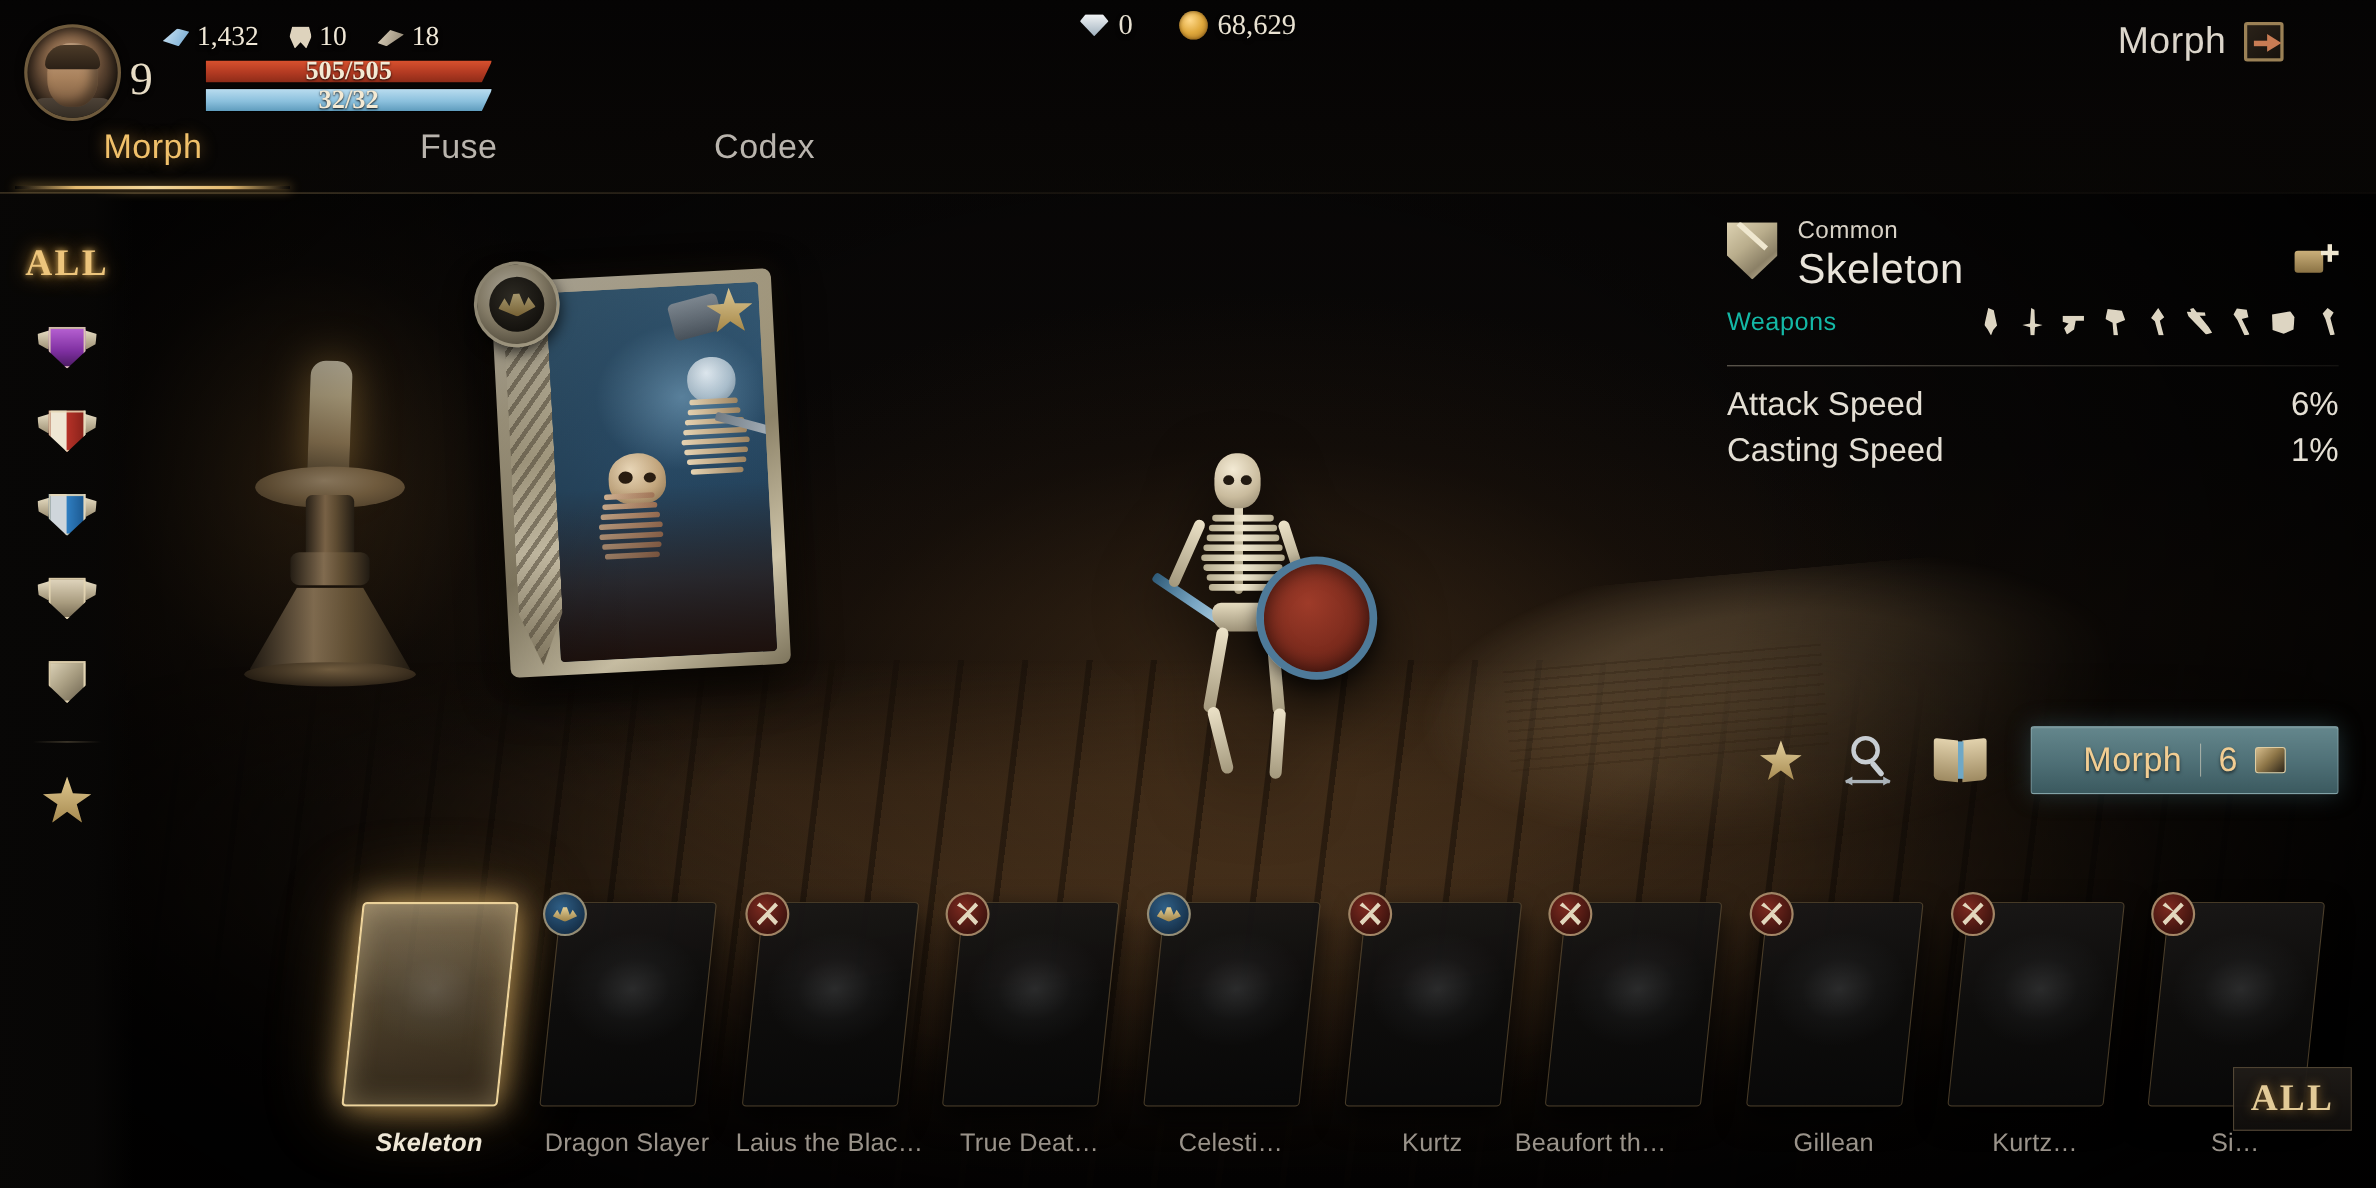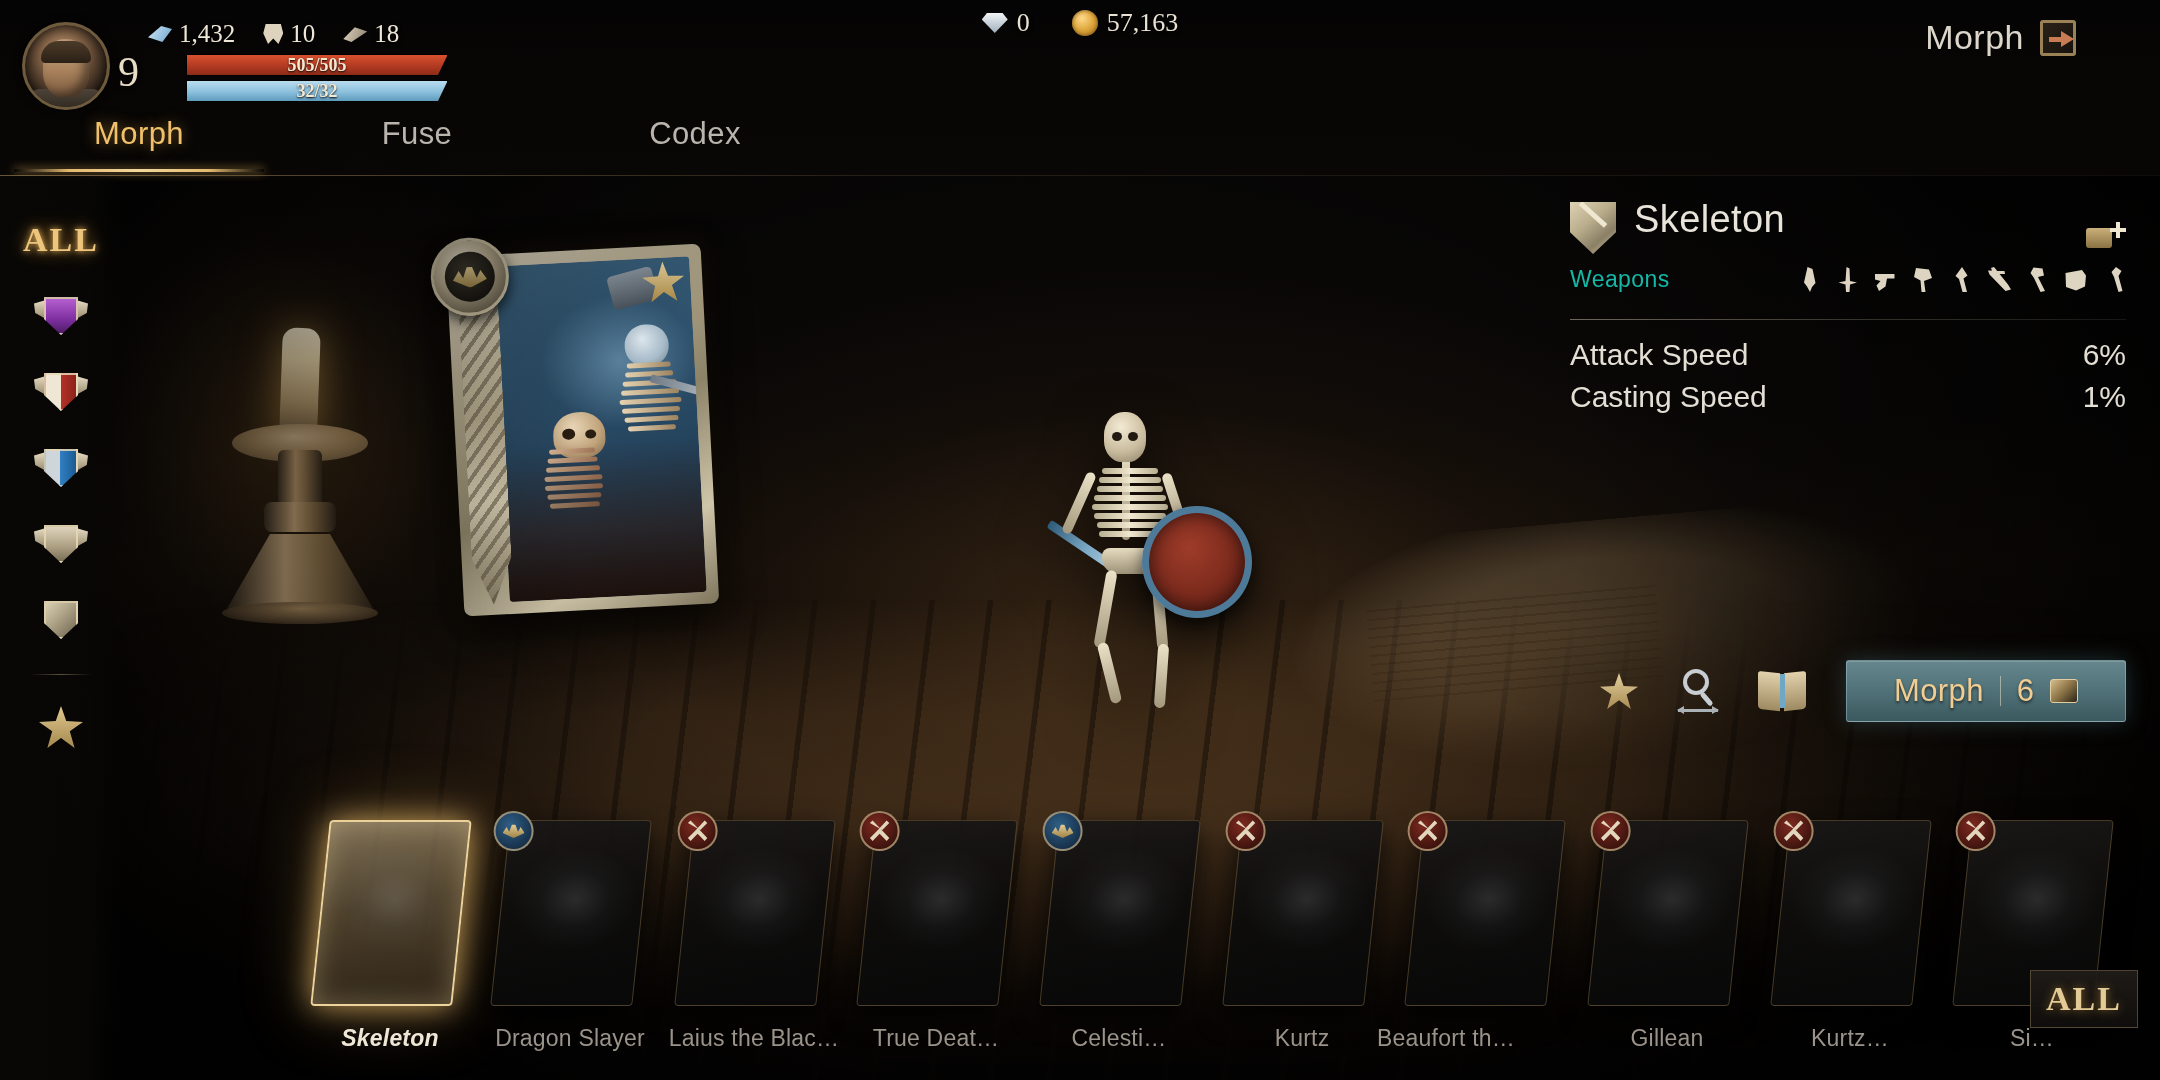--- a/index.html
+++ b/index.html
@@ -78,21 +78,21 @@
               clip-path: polygon(0% 82%, 48% 8%, 100% 34%, 34% 100%); }
 
   .bars { position:absolute; left:186px; top:54px; width:262px; }
   .bar { position:relative; height:22px; margin-bottom:4px;
          border:1px solid rgba(0,0,0,0.85); overflow:hidden;
          clip-path: polygon(0 0, 100% 0, 96% 100%, 0 100%); }
   .bar .fill { position:absolute; left:0; top:0; height:100%; }
   .bar.hp .fill { background: linear-gradient(180deg,#d9512e 0%, #b23a22 55%, #8d2b18 100%); }
   .bar.mp .fill { background: linear-gradient(180deg,#b9dcef 0%, #8bc0dd 55%, #5f9cbd 100%); }
   .bar .txt { position:absolute; left:0; right:0; top:0; line-height:21px; text-align:center;
-              font-size:18px; font-weight:bold; color:#f4ead4; text-shadow:0 1px 2px rgba(0,0,0,0.95);
+              font-size:24px; font-weight:bold; color:#f4ead4; text-shadow:0 1px 2px rgba(0,0,0,0.95);
               font-family:"Liberation Serif", serif; }
 
   .currencies { position:absolute; left:0; right:0; top:8px; display:flex; justify-content:center; gap:42px; }
   .cur { display:flex; align-items:center; gap:9px; color:#e9e2d2; font-size:26px;
          font-family:"Liberation Serif", serif; text-shadow:0 2px 4px #000; }
   .ico-gem { width:26px; height:20px; background:linear-gradient(180deg,#f2f4f6,#9fb0bd);
              clip-path: polygon(20% 0%, 80% 0%, 100% 32%, 50% 100%, 0% 32%); }
   .ico-coin { width:26px; height:26px; border-radius:50%;
               background: radial-gradient(circle at 38% 32%, #ffd98a 0%, #e0a93d 48%, #a9741f 100%);
               box-shadow: inset 0 0 4px rgba(90,55,10,0.8); }
@@ -491,21 +491,21 @@
       </div>
     </div>
 
     <div class="currencies">
       <div class="cur">
         <span class="ico-gem"></span>
         <span>0</span>
       </div>
       <div class="cur">
         <span class="ico-coin"></span>
-        <span>57,163</span>
+        <span>68,629</span>
       </div>
     </div>
 
     <div class="screen-title">
       <span class="t">Morph</span>
       <span class="exit-icon"></span>
     </div>
 
     <div class="tabs">
       <div class="tab active">Morph</div>
@@ -555,20 +555,21 @@
     <div class="side-div"></div>
     <div class="side-item">
       <span class="side-star"></span>
     </div>
   </div>
 
   <div class="info">
     <div class="info-head">
       <span class="rarity-shield"></span>
       <div class="info-names">
+        <div class="rarity-label">Common</div>
         <div class="unit-name">Skeleton</div>
       </div>
       <span class="unit-badge">
         <i class="sq"></i>
           <i class="plus"></i>
       </span>
     </div>
 
     <div class="weapons-row">
       <span class="weapons-label">Weapons</span>

